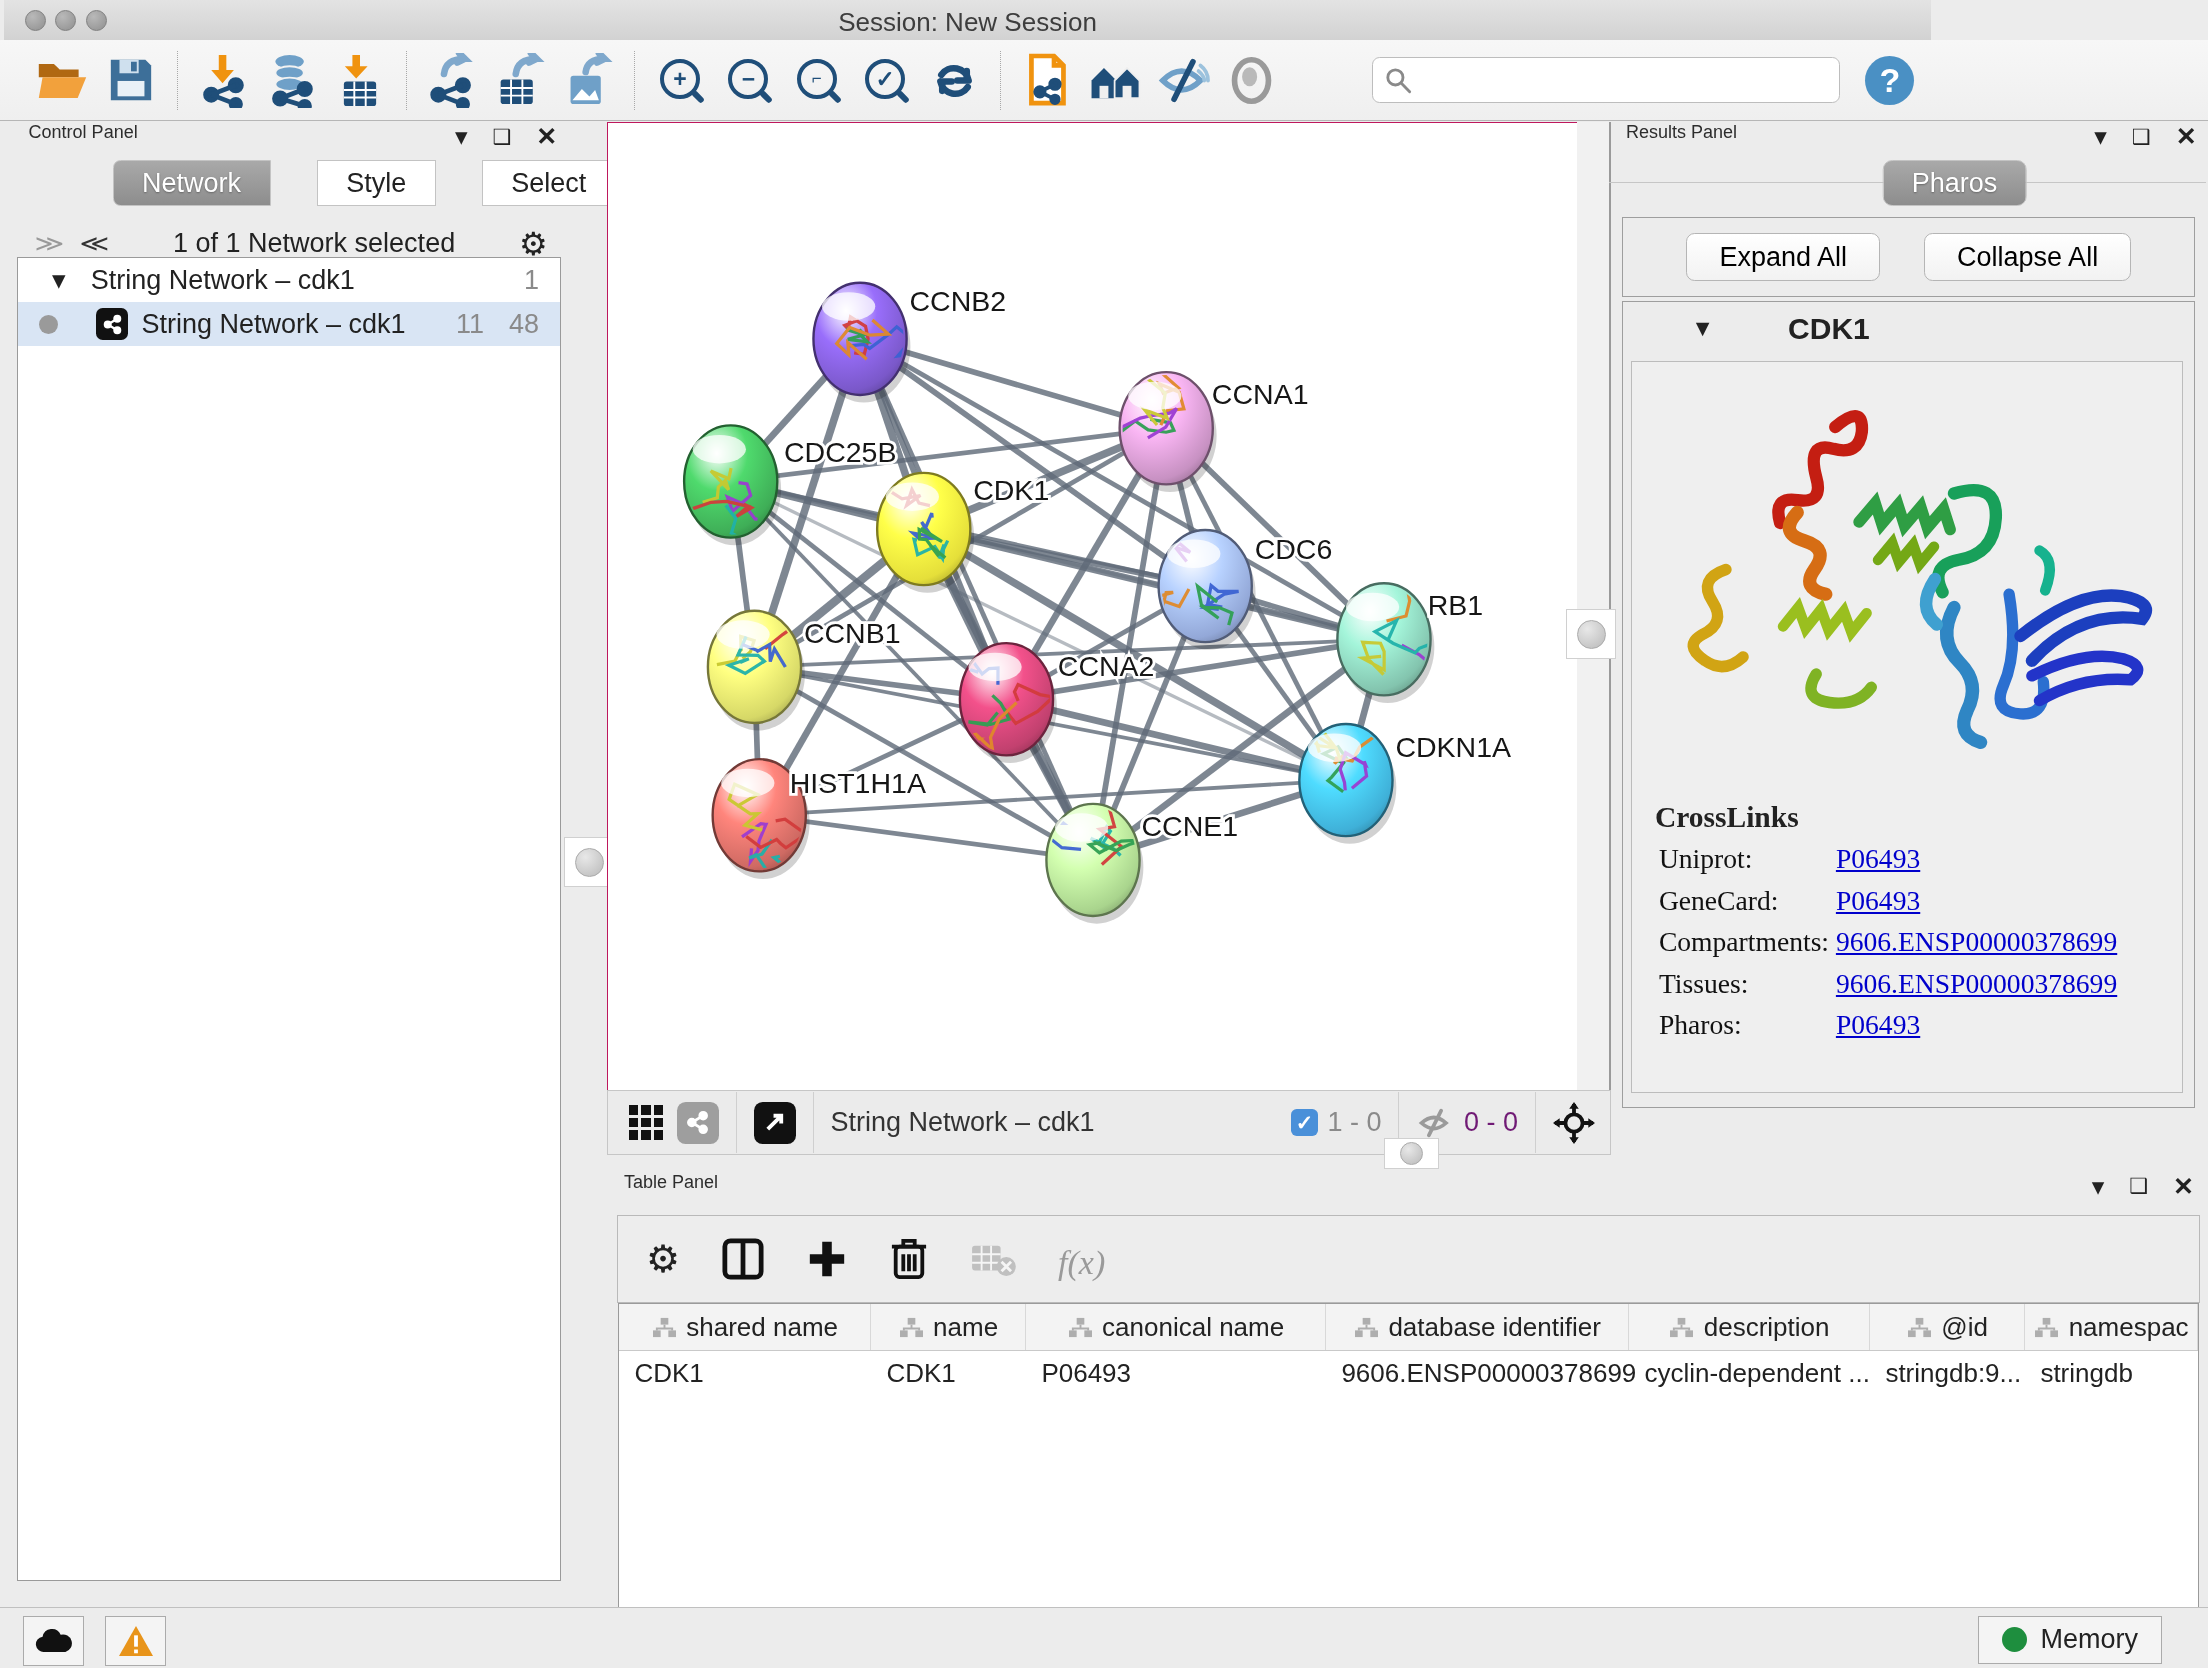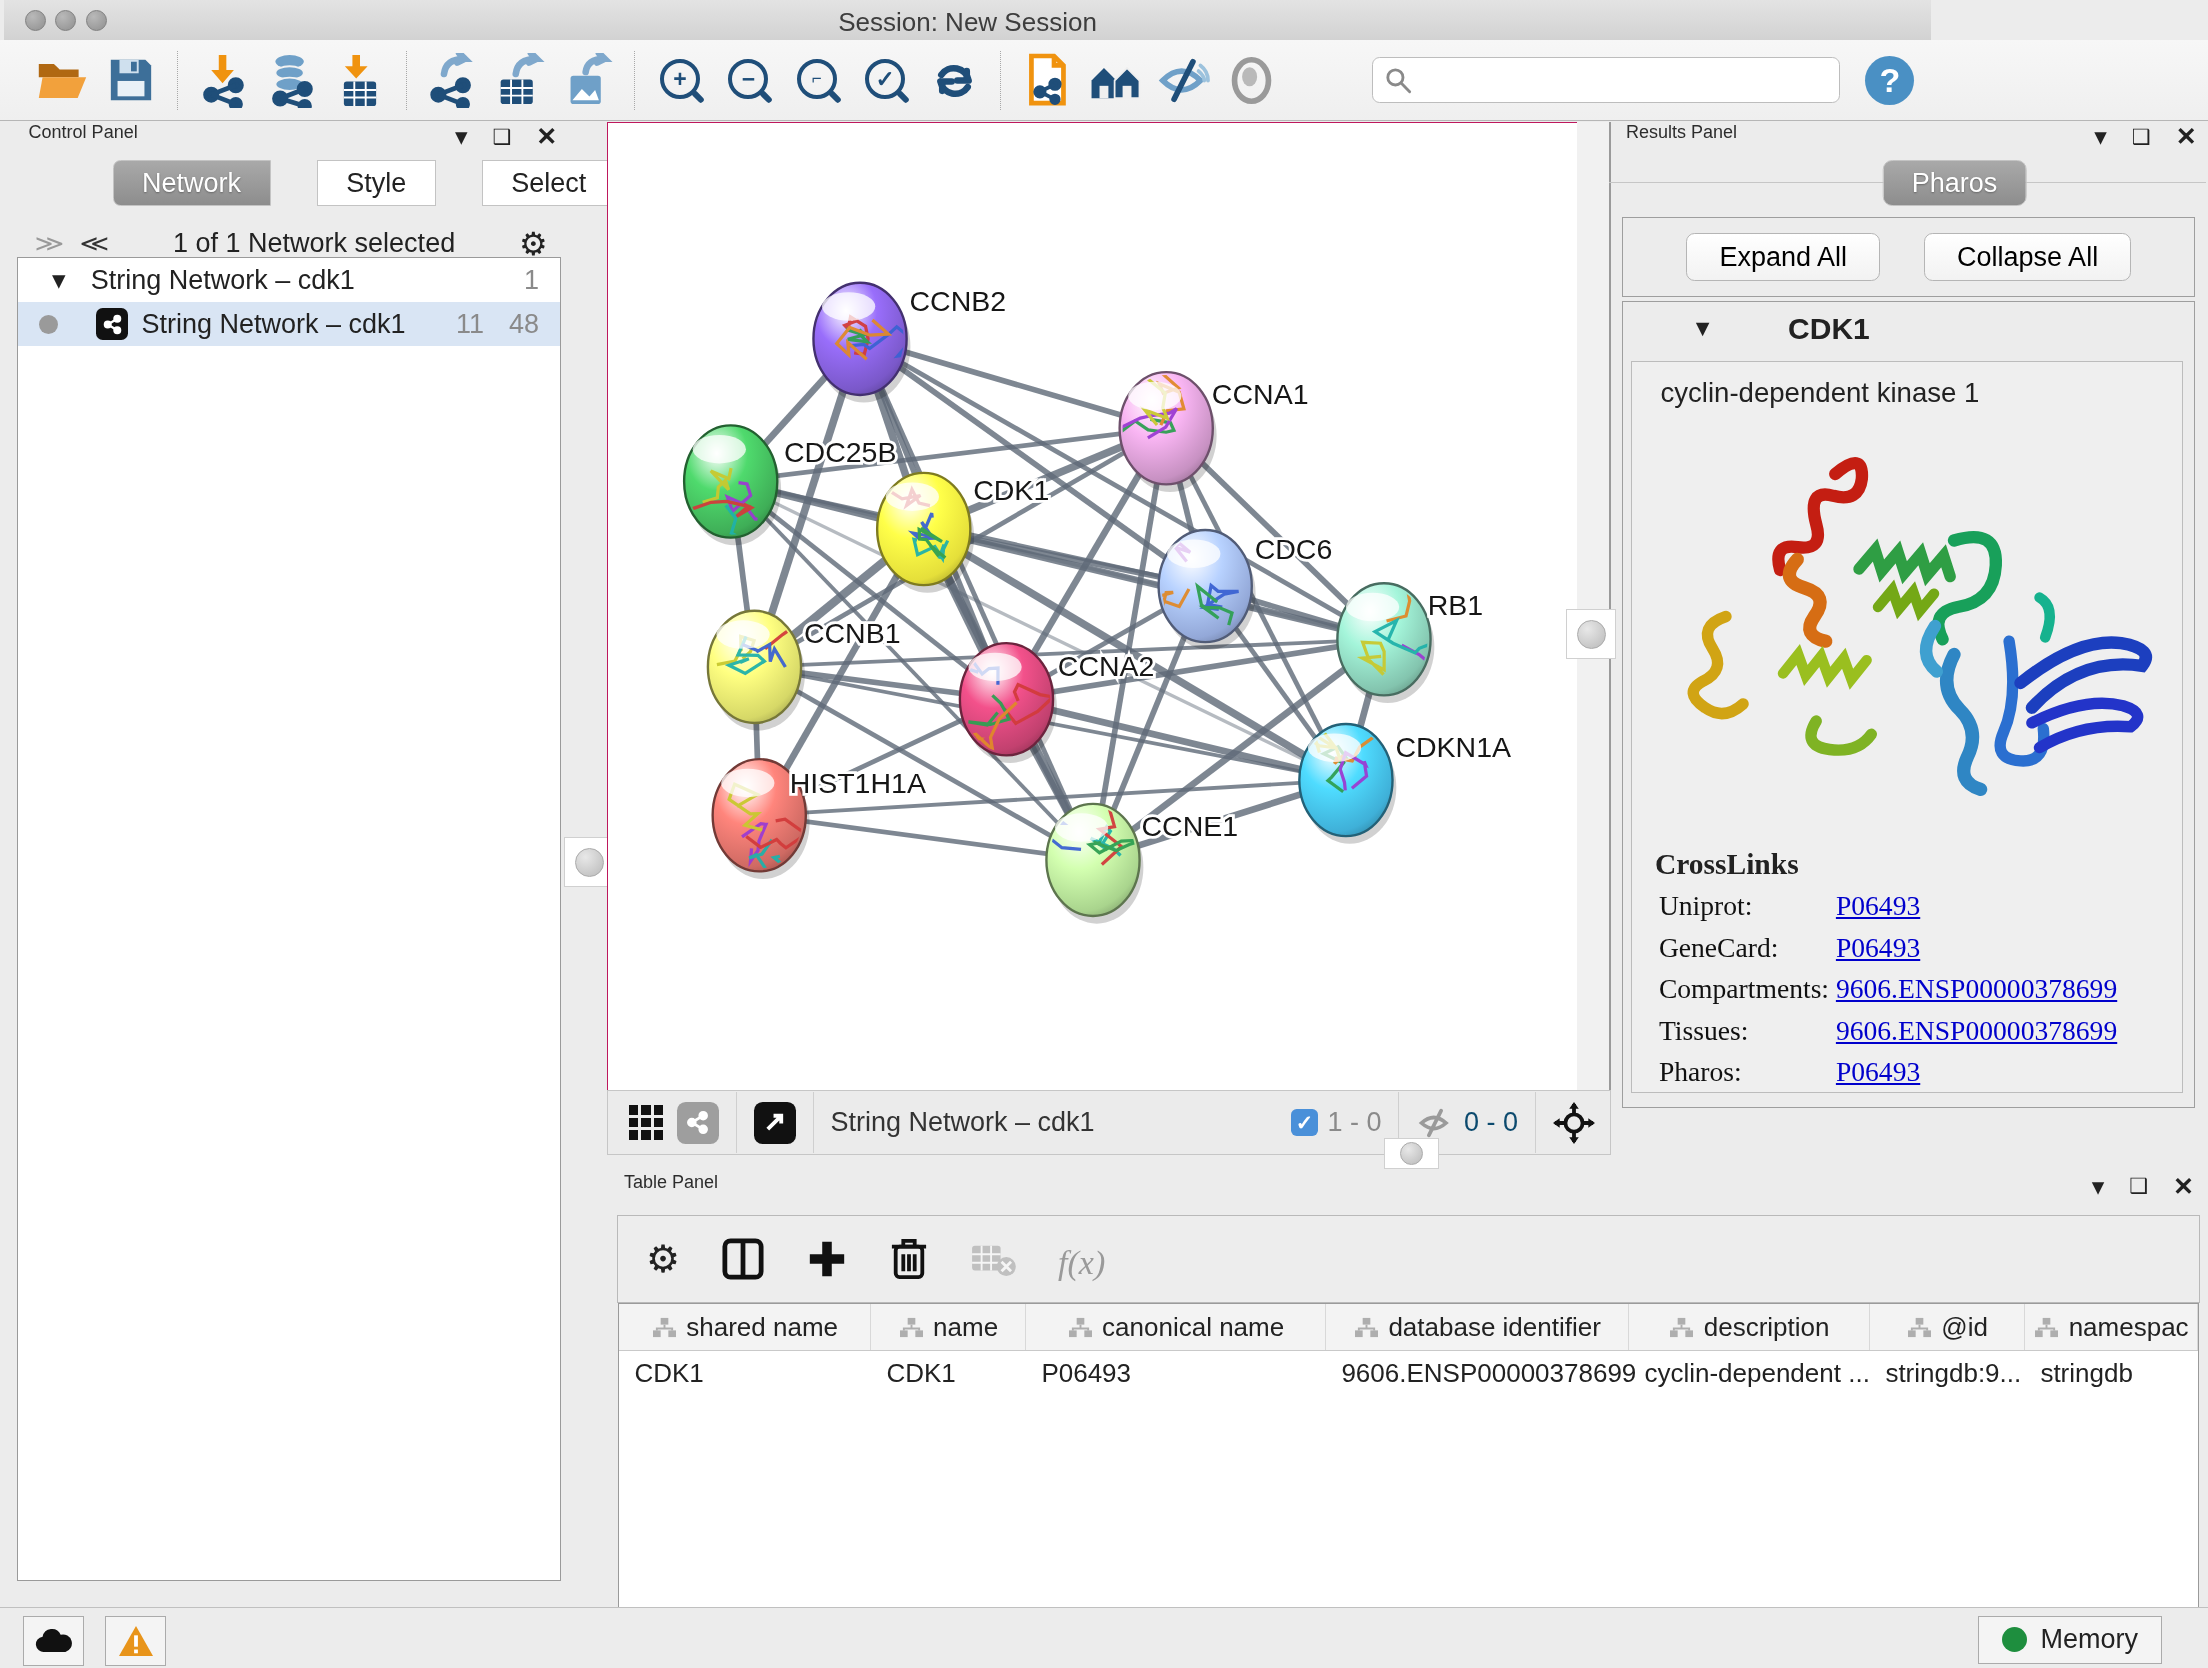--- a/index.html
+++ b/index.html
@@ -627,21 +627,21 @@
   <div class="ns-sep"></div>
   <span style="color:#333">String Network – cdk1</span>
   <div style="margin-left:auto;display:flex;align-items:center">
     <span class="checkbox">✓</span>
     <span style="color:#8a8a8a">1 - 0</span>
     <div class="ns-sep"></div>
     <svg width="38" height="32" viewBox="0 0 56 52" style="margin-right:9.5px">
       <path d="M6 26 q20 -18 40 0 q-20 18 -40 0 z" fill="none" stroke="#9a9a9a" stroke-width="6"></path>
       <path d="M38 6 L18 46" stroke="#9a9a9a" stroke-width="6" stroke-linecap="round"></path>
     </svg>
-    <span style="color:#0c4a6e">0 - 0</span>
+    <span style="color:#701a75">0 - 0</span>
     <div class="ns-sep"></div>
     <svg width="42" height="42" viewBox="0 0 44 44" style="margin-right:15px">
       <circle cx="22" cy="22" r="9" fill="none" stroke="#111" stroke-width="4"></circle>
       <path d="M22 2 v10 M22 32 v10 M2 22 h10 M32 22 h10" stroke="#111" stroke-width="4"></path>
       <path d="M22 0 l-5 7 h10 z M22 44 l-5 -7 h10 z M0 22 l7 -5 v10 z M44 22 l-7 -5 v10 z" fill="#111"></path>
     </svg>
   </div>
 </div>
 
 <div class="abs split-handle" style="left:1384px;top:1138px;width:53px;height:28.5px">
@@ -662,21 +662,20 @@
     <button class="btn">Expand All</button>
     <button class="btn">Collapse All</button>
   </div>
 
   <div class="rp-box" style="top:179px;height:805px">
     <div style="display:flex;align-items:center;height:53px">
       <span style="margin-left:68px;font-size:23px">▼</span>
       <span style="margin-left:74px;font-size:30px;font-weight:bold">CDK1</span>
     </div>
     <div id="cdk1-inner">
-      <div style="margin:15px 0 0 28.5px;font-size:27.6px">cyclin-dependent kinase 1</div>
 
       <svg width="533" height="418" viewBox="0 0 560 440" style="display:block;margin:7.6px auto 0">
         <g fill="none" stroke-linecap="round">
           <path d="M205 60 q30 -25 28 5 q-3 25 -30 18 q-28 -8 -18 30 q8 28 -20 24 q-26 -4 -18 24" stroke="#c41e12" stroke-width="13"></path>
           <path d="M165 150 q-20 22 8 30 q26 8 10 30 q-14 20 12 26" stroke="#d66d14" stroke-width="14"></path>
           <path d="M90 210 q-30 10 -14 34 q14 22 -10 34 q-22 12 2 28 q20 14 40 -4" stroke="#d1a414" stroke-width="12"></path>
           <path d="M150 270 l16 -20 l8 22 l16 -20 l8 22 l16 -20 l8 22 l16 -20" stroke="#9abf1f" stroke-width="11"></path>
           <path d="M185 320 q-16 26 14 30 q30 4 44 -16" stroke="#7fb324" stroke-width="12"></path>
           <path d="M230 160 l17 -20 l7 22 l17 -20 l7 22 l17 -20 l7 22 l17 -20 l7 22" stroke="#2f9e44" stroke-width="12"></path>
           <path d="M250 200 l15 -18 l7 20 l15 -18 l7 20 l15 -18" stroke="#74a816" stroke-width="11"></path>

